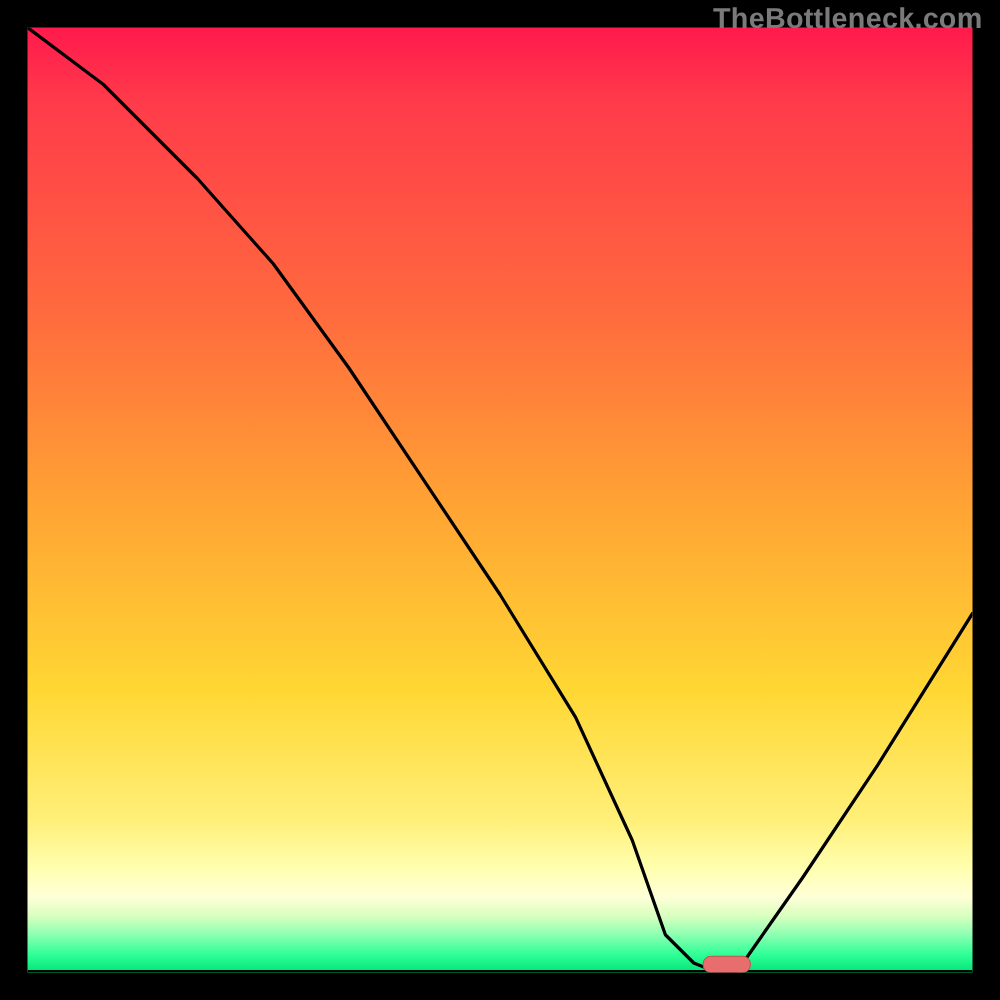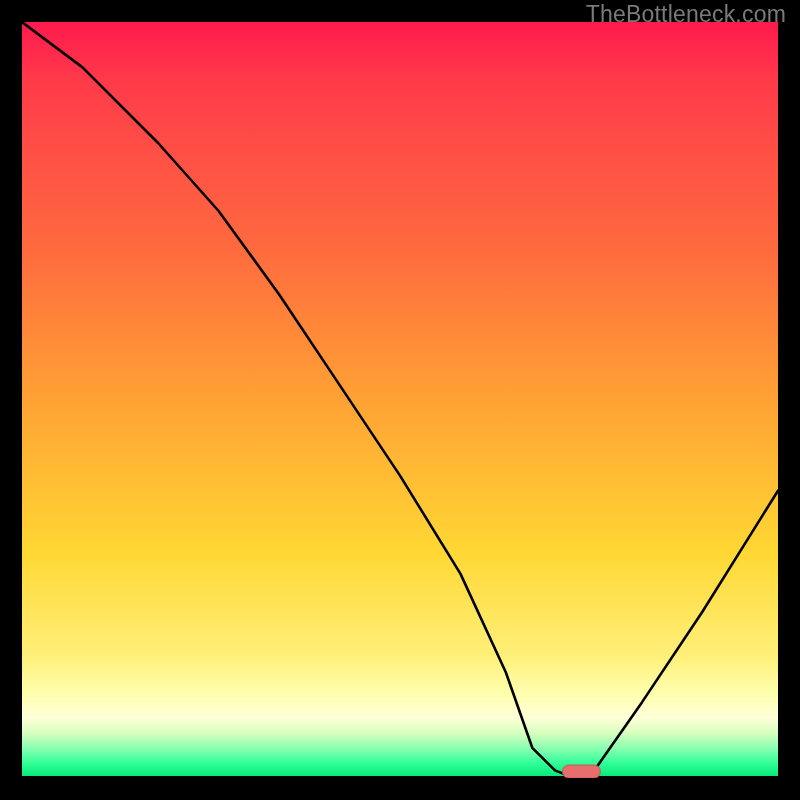--- a/index.html
+++ b/index.html
@@ -49,21 +49,21 @@
     top: 22px;
     width: 756px;
     height: 756px;
   }
   .watermark {
     position: absolute;
     top: 1px;
     right: 14px;
     color: #7a7a7a;
     font-size: 23px;
-    font-weight: 400;
+    font-weight: 700;
     letter-spacing: 0.2px;
     user-select: none;
   }
 </style>
 </head>
 <body>
 
 <div class="frame">
 
   <div class="plot"></div>

